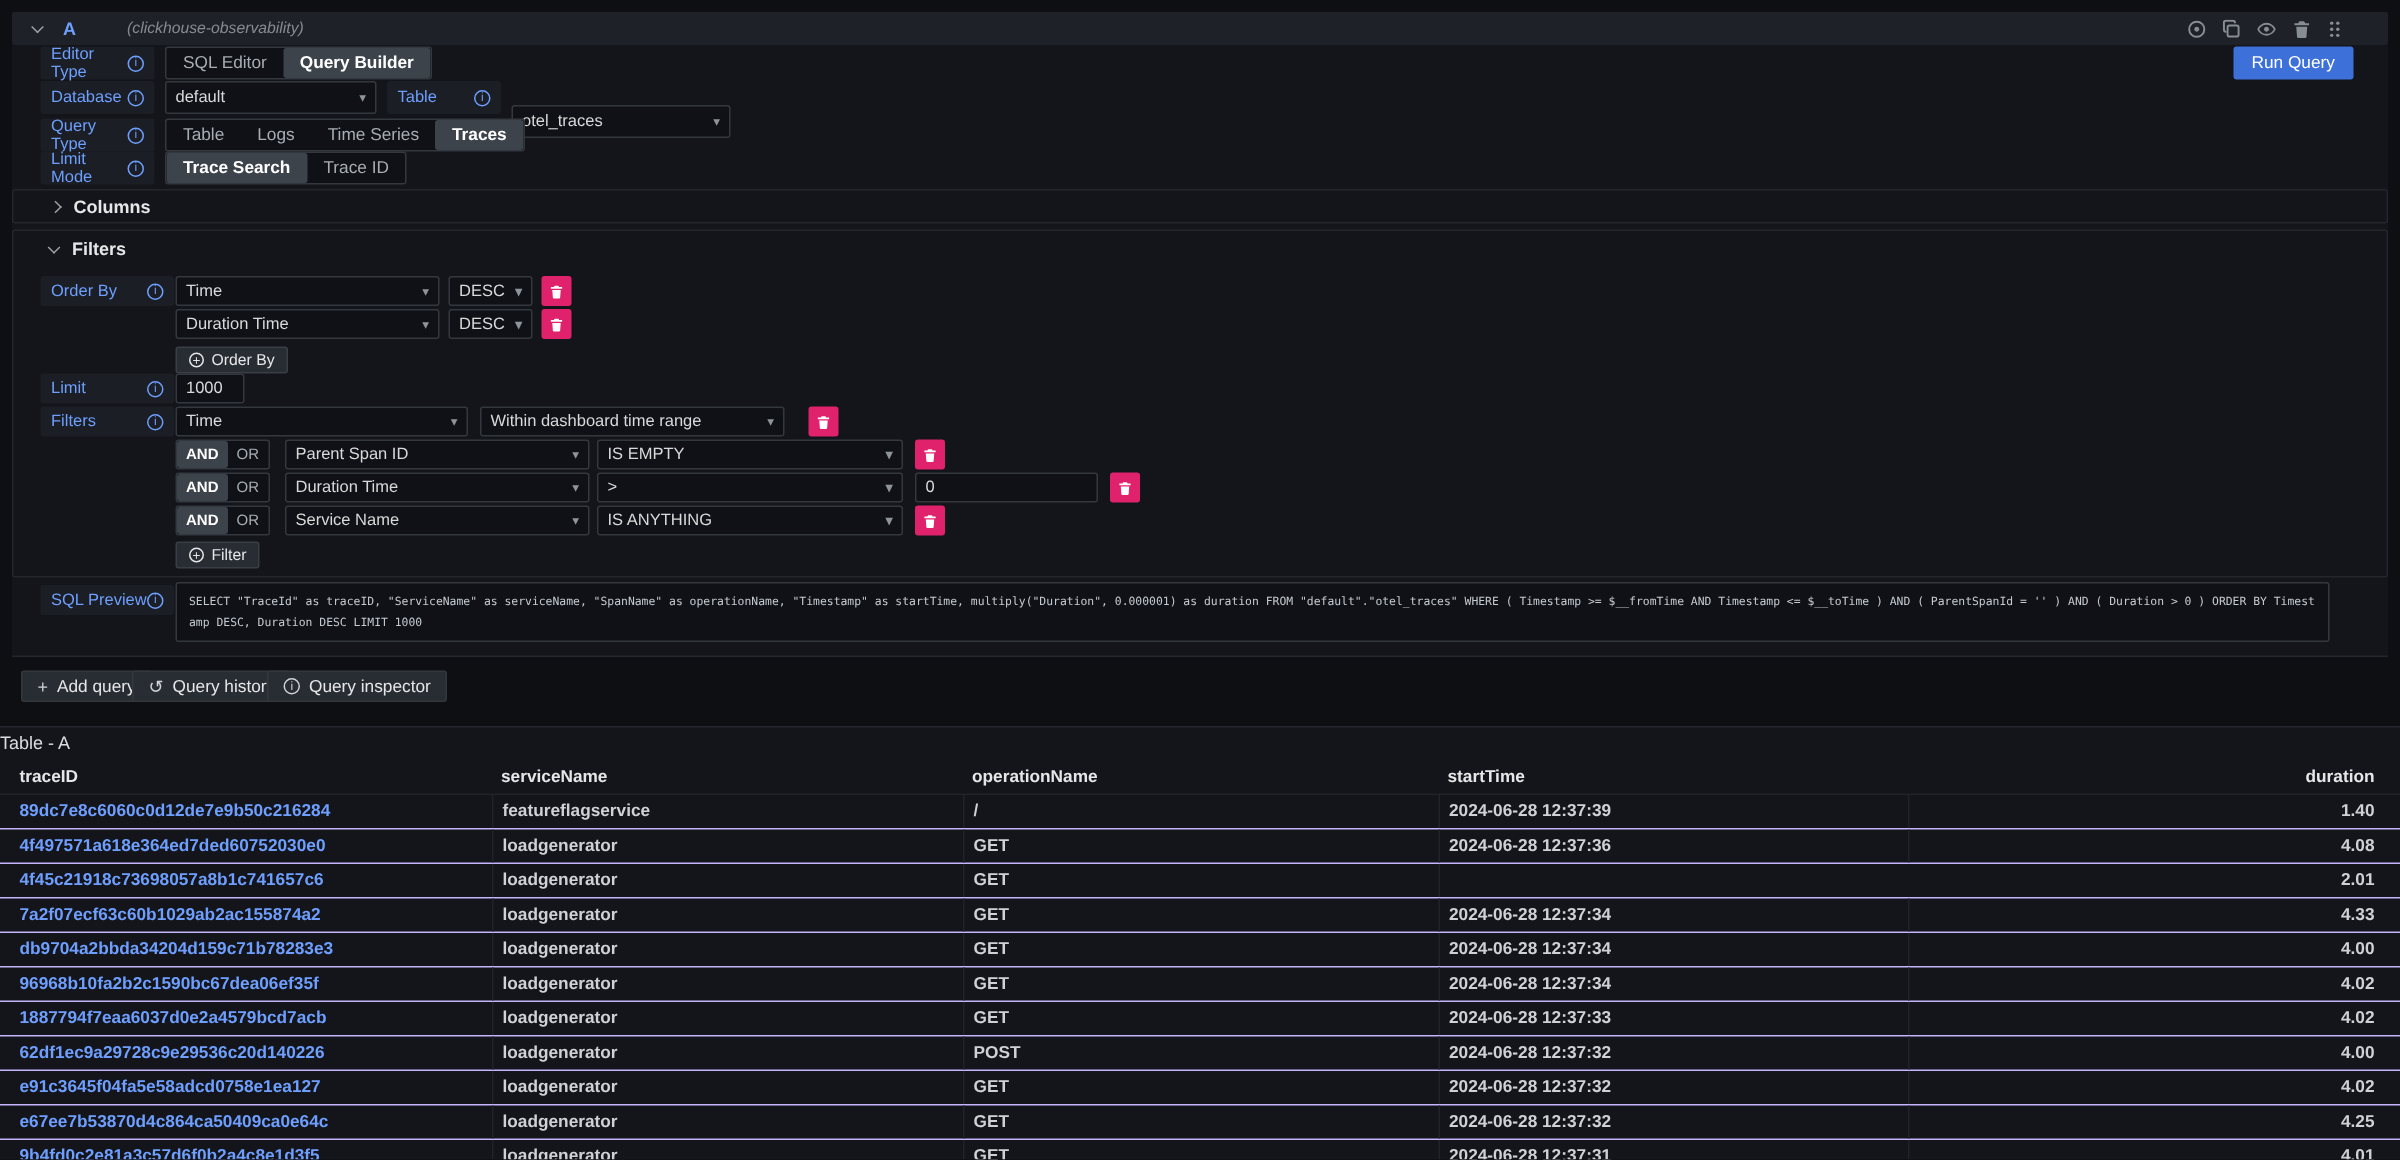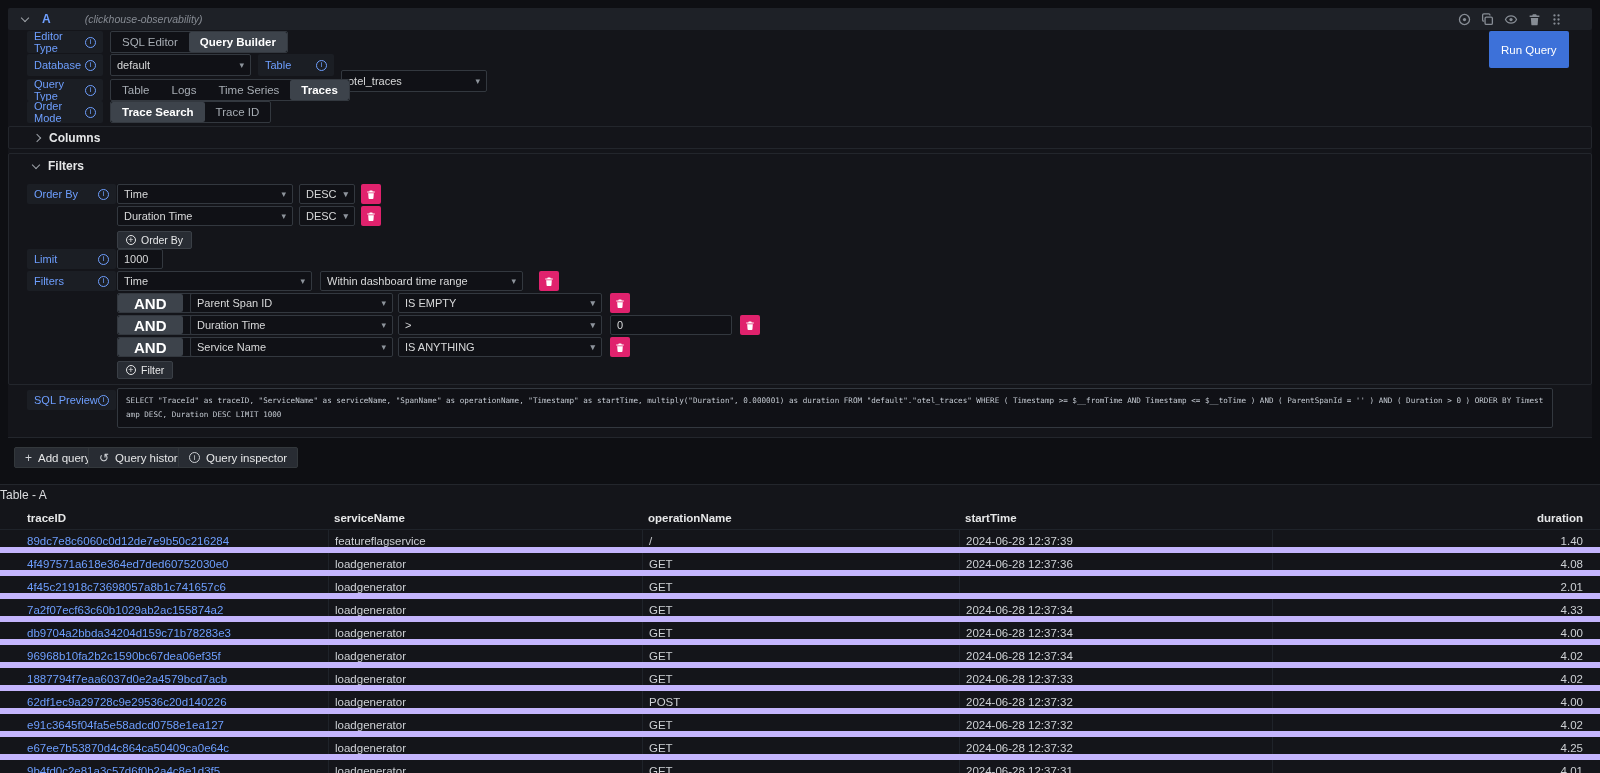--- a/index.html
+++ b/index.html
@@ -52,45 +52,45 @@
   .ghost-btn { background:#282c33; border:1px solid #3a3f46; border-radius:2px; color:#e6e7e8;
                font:inherit; font-size:10.5px; font-weight:500; height:18px; display:inline-flex;
                align-items:center; gap:5px; padding:0 8px; cursor:pointer; }
   .plus-circle { display:inline-flex; width:10px; height:10px; border:1px solid currentColor; border-radius:50%;
                  align-items:center; justify-content:center; font-size:9px; line-height:1; }
 
   .section-box { border:1px solid #23262c; border-radius:2px; background:transparent;text-align:right; }
   .section-head { display:flex; align-items:center; gap:9px; color:#e6e7e8; font-weight:600; font-size:12px; cursor:pointer; }
 
   .join-group { display:flex; height:20px; background:#101116; border:1px solid #33383f; border-radius:2px; overflow:hidden; }
-  .join-group .seg { font-size:15px; padding:0 16px; }
+  .join-group .seg { font-size:10px; padding:0 6px; }
 
   .sqlbox { background:#101116; border:1px solid #33383f; border-radius:2px; padding:5px 8px;
             font-family:"DejaVu Sans Mono", monospace; font-size:7.6px; line-height:14px; color:#c4cad2;
             word-break:break-all; }
 
   .run-btn { background:#3d71d9; color:#fff; border:none; border-radius:2px; font:inherit; font-size:11.5px;
-             font-weight:500; height:37px; padding:0 12px; cursor:pointer; }
+             font-weight:500; height:22px; padding:0 12px; cursor:pointer; }
 
   .footer-btn { background:#282c33; border:1px solid #33383c; border-radius:2px; color:#e6e7e8; font:inherit;
                 font-size:11.5px; font-weight:500; height:21px; display:inline-flex; align-items:center;
                 gap:6px; padding:0 10px; cursor:pointer; }
   .footer-btn .g-ic { color:#cfd2d6; font-size:12px; }
   .info-i.gray { color:#cfd2d6; }
 
   .divline { height:1px; background:#23262c; }
 
   
   .panel { left:0; top:484px; width:1600px; height:289px; border-top:1px solid #23262c; background:#14151a; overflow:hidden; }
   .panel-title { height:21px; line-height:21px; padding-left:0; font-size:12px; font-weight:500; color:#dcdde0; }
   .thead { display:flex; height:24px; line-height:24px; font-weight:700; color:#e6e7e8; font-size:11.5px;
            border-bottom:1px solid #1f232a; }
-  .tr { display:flex; height:23px; line-height:23px; font-size:11.5px; color:#ced1d5; border-bottom:6px solid #c4b5fd; }
+  .tr { display:flex; height:23px; line-height:23px; font-size:11.5px; color:#ced1d5; border-bottom:1px solid #c4b5fd;font-weight:bold; }
   .th, .td { overflow:hidden; white-space:nowrap; }
-  .c0 { width:328px; padding-left:27px; }
+  .c0 { width:328px; padding-left:13px; }
   .c1 { width:314px; padding-left:6px; border-left:1px solid #1f232a; }
   .c2 { width:317px; padding-left:6px; border-left:1px solid #1f232a; }
   .c3 { width:313px; padding-left:6px; border-left:1px solid #1f232a; }
   .c4 { flex:1; text-align:right; padding-right:17px; border-left:1px solid #1f232a; }
   .thead .c1,.thead .c2,.thead .c3,.thead .c4 { border-left:none; }
   .td.link { color:#6e9fff; cursor:pointer; }
 </style>
 </head>
 <body>
 
@@ -161,21 +161,21 @@
   <span class="info-i">i</span>
 </div>
 <div class="abs seg-group" style="left:110px;top:79px">
   <button class="seg">Table</button>
   <button class="seg">Logs</button>
   <button class="seg">Time Series</button>
   <button class="seg active">Traces</button>
 </div>
 
 <div class="abs chip" style="left:27px;top:101px;width:76px;height:22px">
-  <span>Order Mode</span>
+  <span>Limit Mode</span>
   <span class="info-i">i</span>
 </div>
 <div class="abs seg-group" style="left:110px;top:101px">
   <button class="seg active">Trace Search</button>
   <button class="seg">Trace ID</button>
 </div>
 
 <div class="abs section-box" style="left:8px;top:126px;width:1584px;height:23px">
   <div class="section-head" style="height:100%;padding-left:25px">
     <span class="chev right"></span>

